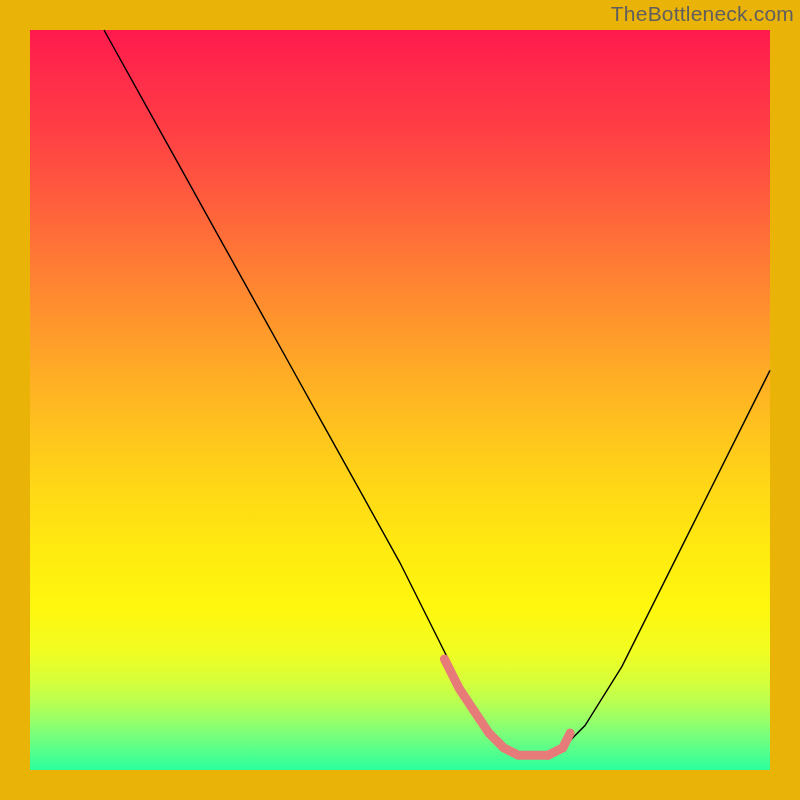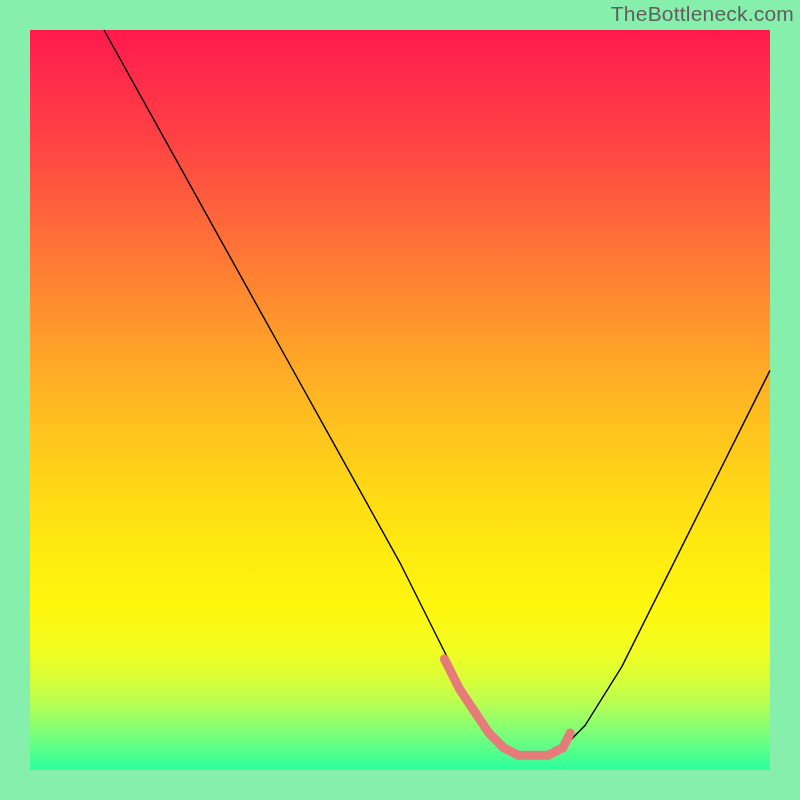--- a/index.html
+++ b/index.html
@@ -8,21 +8,21 @@
     width: 800px;
     height: 800px;
     background: #000;
     overflow: hidden;
     font-family: Arial, Helvetica, sans-serif;
   }
   .frame {
     position: relative;
     width: 800px;
     height: 800px;
-    background: #86efac;
+    background: #eab308;
   }
   .watermark {
     position: absolute;
     top: 2px;
     right: 6px;
     color: #5f5f5f;
     font-size: 21px;
     font-weight: 500;
     letter-spacing: 0.2px;
     z-index: 10;

